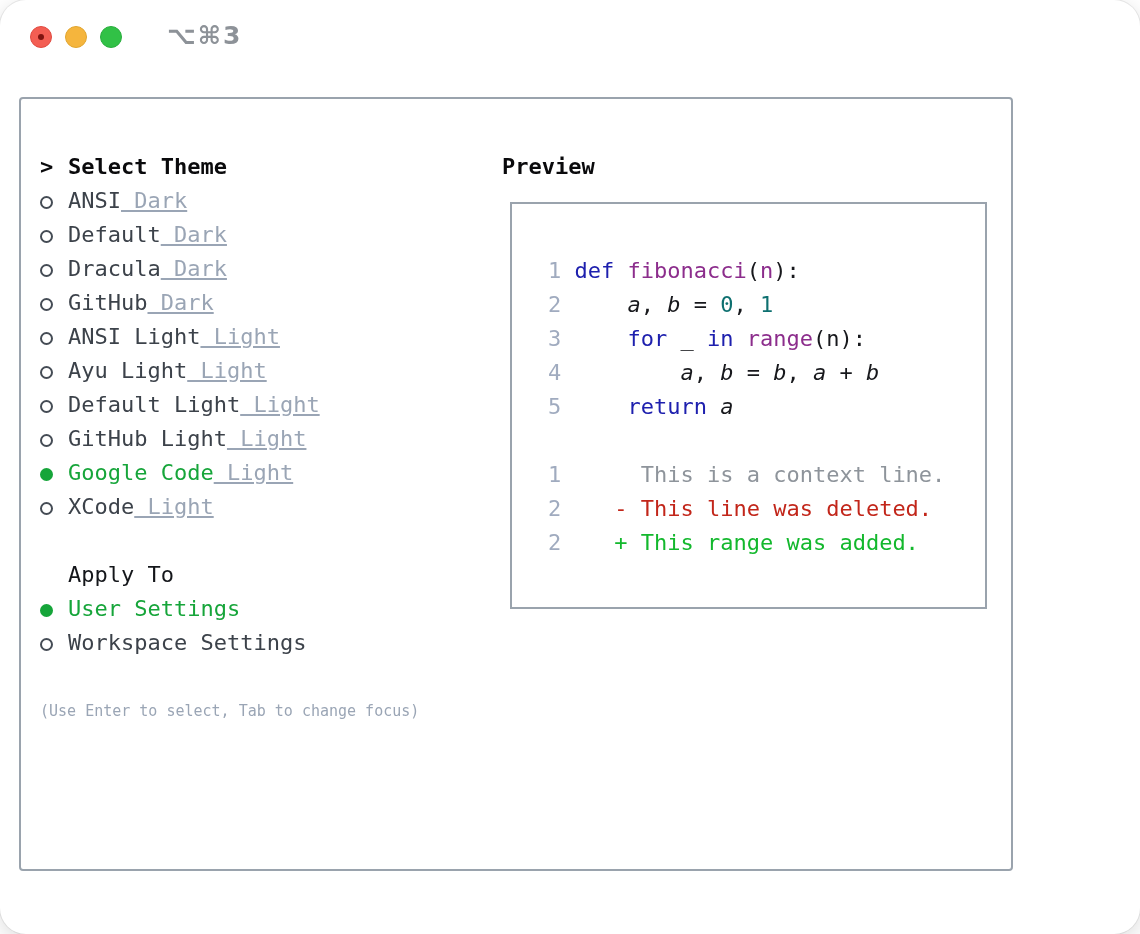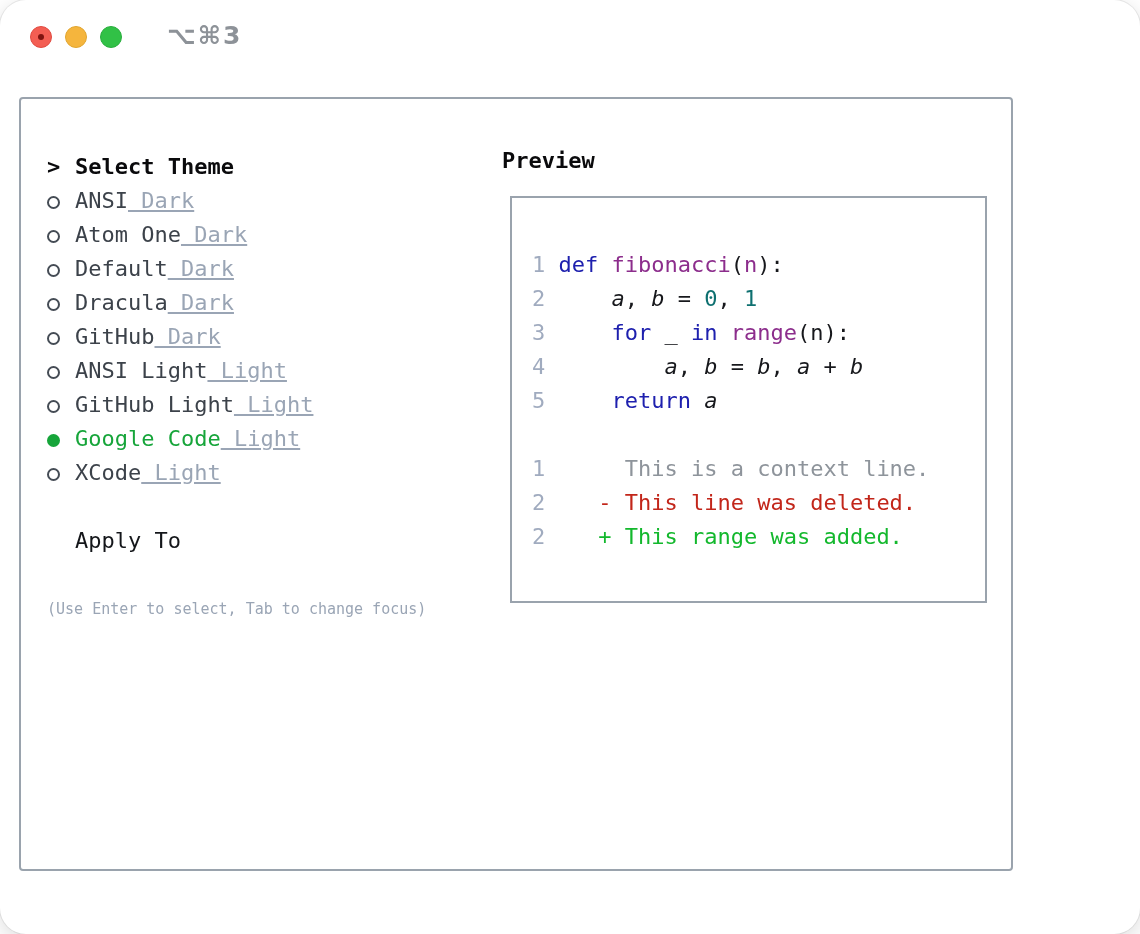--- a/index.html
+++ b/index.html
@@ -42,33 +42,33 @@
   .dot{
     display:inline-block;width:13px;height:13px;border-radius:50%;
     border:2px solid #454c55;box-sizing:border-box;vertical-align:-1px;
   }
   .dot.sel{background:var(--selected_green);border-color:var(--selected_green);}
   .name{color:#3c424a;}
   .name.sel{color:var(--selected_green);}
   .variant{color:var(--muted);text-decoration:underline;}
   .apply-label{color:#14161a;}
   .spacer{height:34px;}
-  .left-col{position:absolute;left:26px;top:51px;}
+  .left-col{position:absolute;left:19px;top:51px;}
   .help{
     width:398px;margin-top:0;
     font-size:15px;line-height:34px;color:var(--muted);
     white-space:normal;word-wrap:break-word;
   }
   
-  .preview-col{position:absolute;left:481px;top:45px;}
+  .preview-col{position:absolute;left:481px;top:51px;}
   .preview-box{
     margin-top:18px;margin-left:8px;
     width:477px;height:407px;box-sizing:border-box;
     border:2px solid #9aa3ad;
-    padding:50px 0 0 20px;overflow:hidden;
+    padding:50px 0 0 36px;overflow:hidden;
     background:#ffffff;
   }
   .code-line{height:34px;line-height:34px;white-space:pre;font-size:22px;color:#17181c;}
   .line-num{color:var(--line_number);}
   .tok-plain{color:#17181c;}
   .tok-kw{color:var(--keyword);}
   .tok-title{color:var(--function);}
   .tok-num{color:var(--number);}
   .tok-var{color:#17181c;font-style:italic;}
   .tok-ctx{color:var(--context);}
@@ -89,34 +89,39 @@
   </div>
   <div class="window-title">⌥⌘3</div>
 
   <div class="panel">
 
     <div class="left-col">
       <div class="row"><span class="marker prompt">&gt;</span><span class="header-text">Select Theme</span></div>
 
       <div id="theme-list">
           <div class="row"><span class="marker"><span class="dot"></span></span><span class="name">ANSI</span><span class="variant"> Dark</span></div>
-          <div class="row"><span class="marker"><span class="dot"></span></span><span class="name">Atom One</span><span class="variant"> Dark</span></div>
           <div class="row"><span class="marker"><span class="dot"></span></span><span class="name">Default</span><span class="variant"> Dark</span></div>
           <div class="row"><span class="marker"><span class="dot"></span></span><span class="name">Dracula</span><span class="variant"> Dark</span></div>
           <div class="row"><span class="marker"><span class="dot"></span></span><span class="name">GitHub</span><span class="variant"> Dark</span></div>
           <div class="row"><span class="marker"><span class="dot"></span></span><span class="name">ANSI Light</span><span class="variant"> Light</span></div>
+          <div class="row"><span class="marker"><span class="dot"></span></span><span class="name">Ayu Light</span><span class="variant"> Light</span></div>
+          <div class="row"><span class="marker"><span class="dot"></span></span><span class="name">Default Light</span><span class="variant"> Light</span></div>
           <div class="row"><span class="marker"><span class="dot"></span></span><span class="name">GitHub Light</span><span class="variant"> Light</span></div>
           <div class="row"><span class="marker"><span class="dot sel"></span></span><span class="name sel">Google Code</span><span class="variant"> Light</span></div>
           <div class="row"><span class="marker"><span class="dot"></span></span><span class="name">XCode</span><span class="variant"> Light</span></div>
         </div>
 
       <div class="spacer"></div>
 
       <div class="row"><span class="marker"></span><span class="apply-label">Apply To</span></div>
 
+      <div id="apply-list">
+          <div class="row"><span class="marker"><span class="dot sel"></span></span><span class="name sel">User Settings</span></div>
+          <div class="row"><span class="marker"><span class="dot"></span></span><span class="name">Workspace Settings</span></div>
+        </div>
 
       <div class="spacer"></div>
 
       <div class="help">(Use Enter to select, Tab to change focus)</div>
     </div>
 
     <div class="preview-col">
       <div class="row"><span class="header-text">Preview</span></div>
       <div class="preview-box">
         <div id="code-lines">

